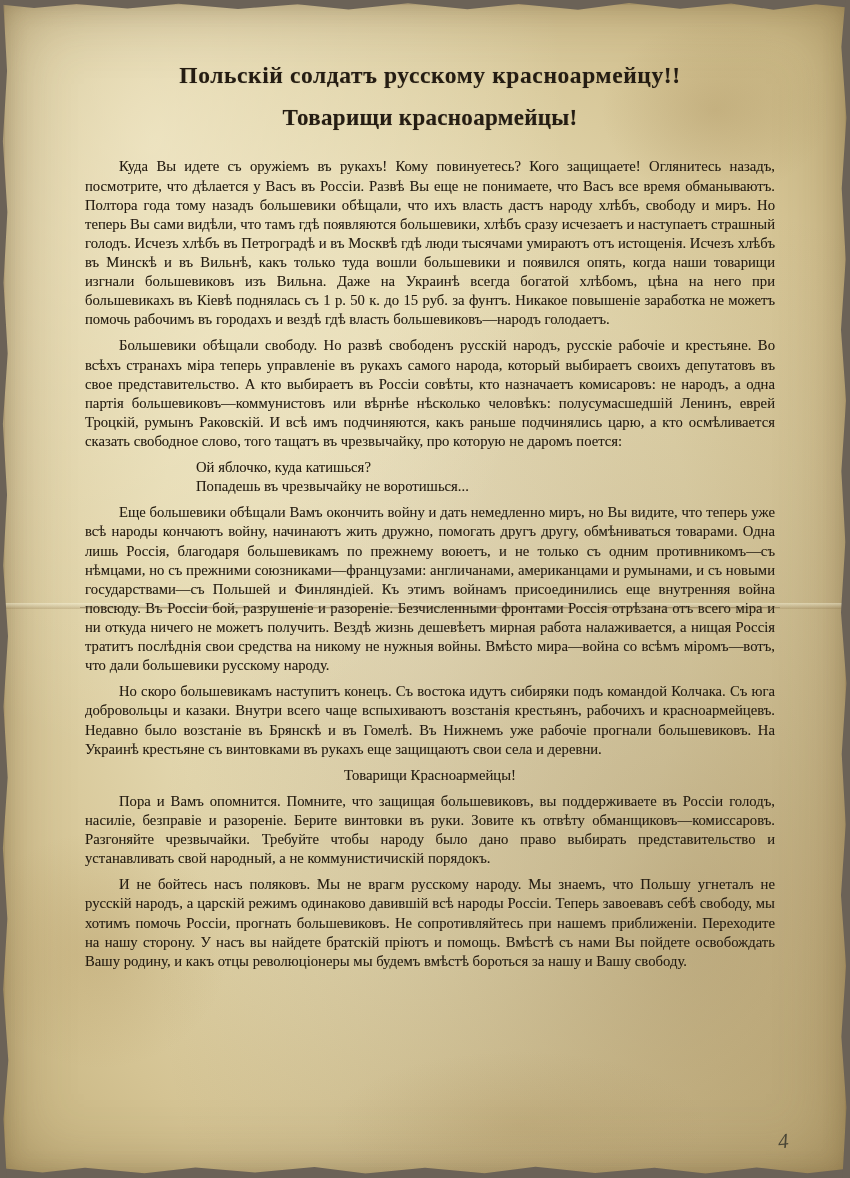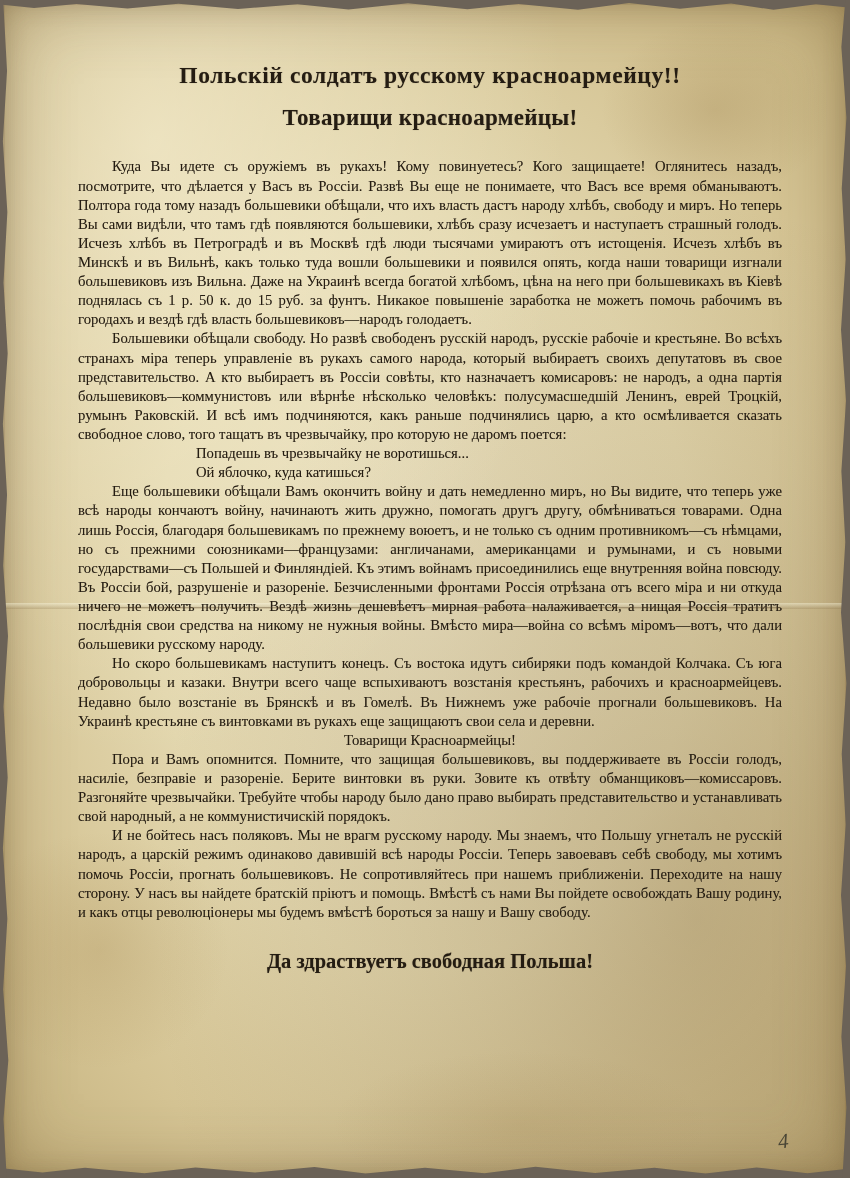--- a/index.html
+++ b/index.html
@@ -88,21 +88,21 @@
     font-size: 23px;
     font-weight: bold;
     margin: 0 0 26px 0;
     line-height: 1.15;
     letter-spacing: 0.3px;
     text-shadow: 0 0 1px rgba(40,30,15,0.35);
   }
   p.para {
     font-size: 14.7px;
     line-height: 1.30;
-    margin: 0;
+    margin: 7px;
     text-align: justify;
     text-indent: 34px;
     text-shadow: 0 0 0.6px rgba(35,25,12,0.30);
   }
   p.verse {
     font-size: 14.7px;
     line-height: 1.30;
     margin: 0;
     text-align: left;
     padding-left: 118px;
@@ -166,33 +166,32 @@
   <div id="content">
 
     <div class="title-block">
       <h1 class="doc-title">Польскій солдатъ русскому красноармейцу!!</h1>
       <h2 class="doc-subtitle">Товарищи красноармейцы!</h2>
     </div>
 
     <p class="para">Куда Вы идете съ оружіемъ въ рукахъ! Кому повинуетесь? Кого защищаете! Оглянитесь назадъ, посмотрите, что дѣлается у Васъ въ Россіи. Развѣ Вы еще не понимаете, что Васъ все время обманываютъ. Полтора года тому назадъ большевики обѣщали, что ихъ власть дастъ народу хлѣбъ, свободу и миръ. Но теперь Вы сами видѣли, что тамъ гдѣ появляются большевики, хлѣбъ сразу исчезаетъ и наступаетъ страшный голодъ. Исчезъ хлѣбъ въ Петроградѣ и въ Москвѣ гдѣ люди тысячами умираютъ отъ истощенія. Исчезъ хлѣбъ въ Минскѣ и въ Вильнѣ, какъ только туда вошли большевики и появился опять, когда наши товарищи изгнали большевиковъ изъ Вильна. Даже на Украинѣ всегда богатой хлѣбомъ, цѣна на него при большевикахъ въ Кіевѣ поднялась съ 1 р. 50 к. до 15 руб. за фунтъ. Никакое повышеніе заработка не можетъ помочь рабочимъ въ городахъ и вездѣ гдѣ власть большевиковъ—народъ голодаетъ.</p>
     <p class="para">Большевики обѣщали свободу. Но развѣ свободенъ русскій народъ, русскіе рабочіе и крестьяне. Во всѣхъ странахъ міра теперь управленіе въ рукахъ самого народа, который выбираетъ своихъ депутатовъ въ свое представительство. А кто выбираетъ въ Россіи совѣты, кто назначаетъ комисаровъ: не народъ, а одна партія большевиковъ—коммунистовъ или вѣрнѣе нѣсколько человѣкъ: полусумасшедшій Ленинъ, еврей Троцкій, румынъ Раковскій. И всѣ имъ подчиняются, какъ раньше подчинялись царю, а кто осмѣливается сказать свободное слово, того тащатъ въ чрезвычайку, про которую не даромъ поется:</p>
 
+    <p class="verse">Ой яблочко, куда катишься?</p>
     <p class="verse">Попадешь въ чрезвычайку не воротишься...</p>
-    <p class="verse">Ой яблочко, куда катишься?</p>
 
     <p class="para">Еще большевики обѣщали Вамъ окончить войну и дать немедленно миръ, но Вы видите, что теперь уже всѣ народы кончаютъ войну, начинаютъ жить дружно, помогать другъ другу, обмѣниваться товарами. Одна лишь Россія, благодаря большевикамъ по прежнему воюетъ, и не только съ одним противникомъ—съ нѣмцами, но съ прежними союзниками—французами: англичанами, американцами и румынами, и съ новыми государствами—съ Польшей и Финляндіей. Къ этимъ войнамъ присоединились еще внутренняя война повсюду. Въ Россіи бой, разрушеніе и разореніе. Безчисленными фронтами Россія отрѣзана отъ всего міра и ни откуда ничего не можетъ получить. Вездѣ жизнь дешевѣетъ мирная работа налаживается, а нищая Россія тратитъ послѣднія свои средства на никому не нужныя войны. Вмѣсто мира—война со всѣмъ міромъ—вотъ, что дали большевики русскому народу.</p>
     <p class="para">Но скоро большевикамъ наступитъ конецъ. Съ востока идутъ сибиряки подъ командой Колчака. Съ юга добровольцы и казаки. Внутри всего чаще вспыхиваютъ возстанія крестьянъ, рабочихъ и красноармейцевъ. Недавно было возстаніе въ Брянскѣ и въ Гомелѣ. Въ Нижнемъ уже рабочіе прогнали большевиковъ. На Украинѣ крестьяне съ винтовками въ рукахъ еще защищаютъ свои села и деревни.</p>
 
     <p class="centerline">Товарищи Красноармейцы!</p>
 
     <p class="para">Пора и Вамъ опомнится. Помните, что защищая большевиковъ, вы поддерживаете въ Россіи голодъ, насиліе, безправіе и разореніе. Берите винтовки въ руки. Зовите къ отвѣту обманщиковъ—комиссаровъ. Разгоняйте чрезвычайки. Требуйте чтобы народу было дано право выбирать представительство и устанавливать свой народный, а не коммунистичискій порядокъ.</p>
     <p class="para">И не бойтесь насъ поляковъ. Мы не врагм русскому народу. Мы знаемъ, что Польшу угнеталъ не русскій народъ, а царскій режимъ одинаково давившій всѣ народы Россіи. Теперь завоевавъ себѣ свободу, мы хотимъ помочь Россіи, прогнать большевиковъ. Не сопротивляйтесь при нашемъ приближеніи. Переходите на нашу сторону. У насъ вы найдете братскій пріютъ и помощь. Вмѣстѣ съ нами Вы пойдете освобождать Вашу родину, и какъ отцы революціонеры мы будемъ вмѣстѣ бороться за нашу и Вашу свободу.</p>
 
     <div class="footer-block">
-      <p class="footer-line2">Да здраствуетъ свободная Польша!</p>
     </div>
   </div>
 
   <div class="page-number">4</div>
 
   <div class="edge top"></div>
   <div class="edge bottom"></div>
   <div class="edge left"></div>
   <div class="edge right"></div>
 </div>

